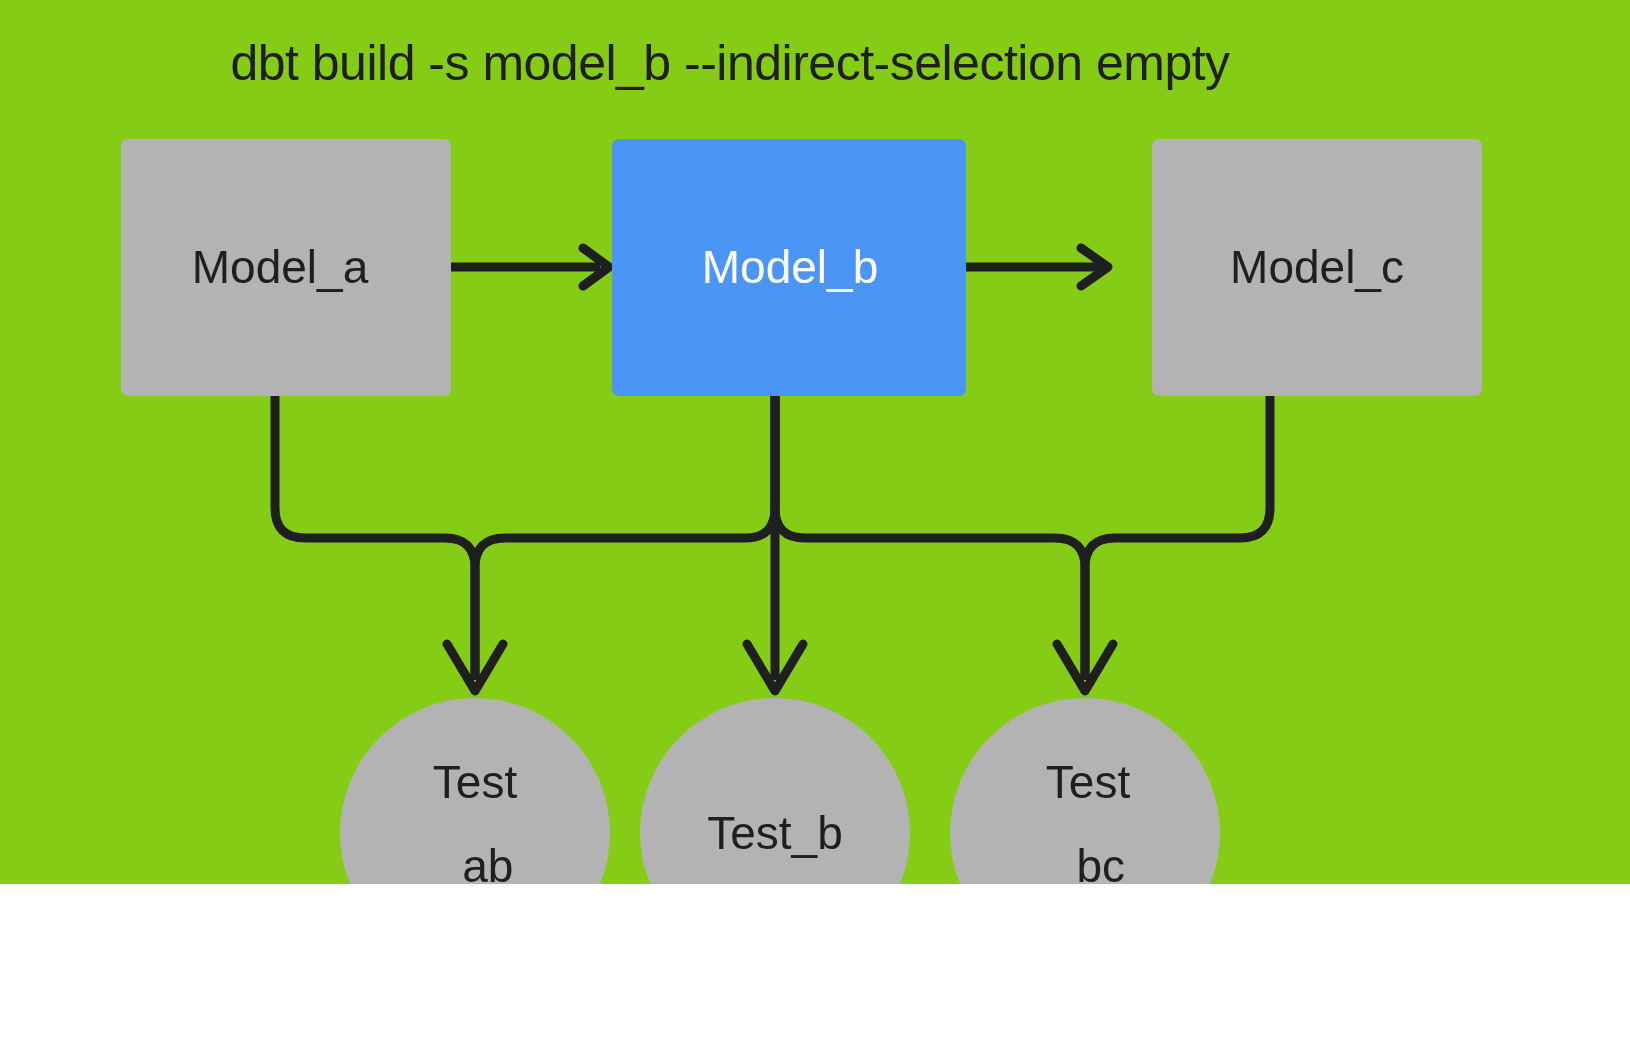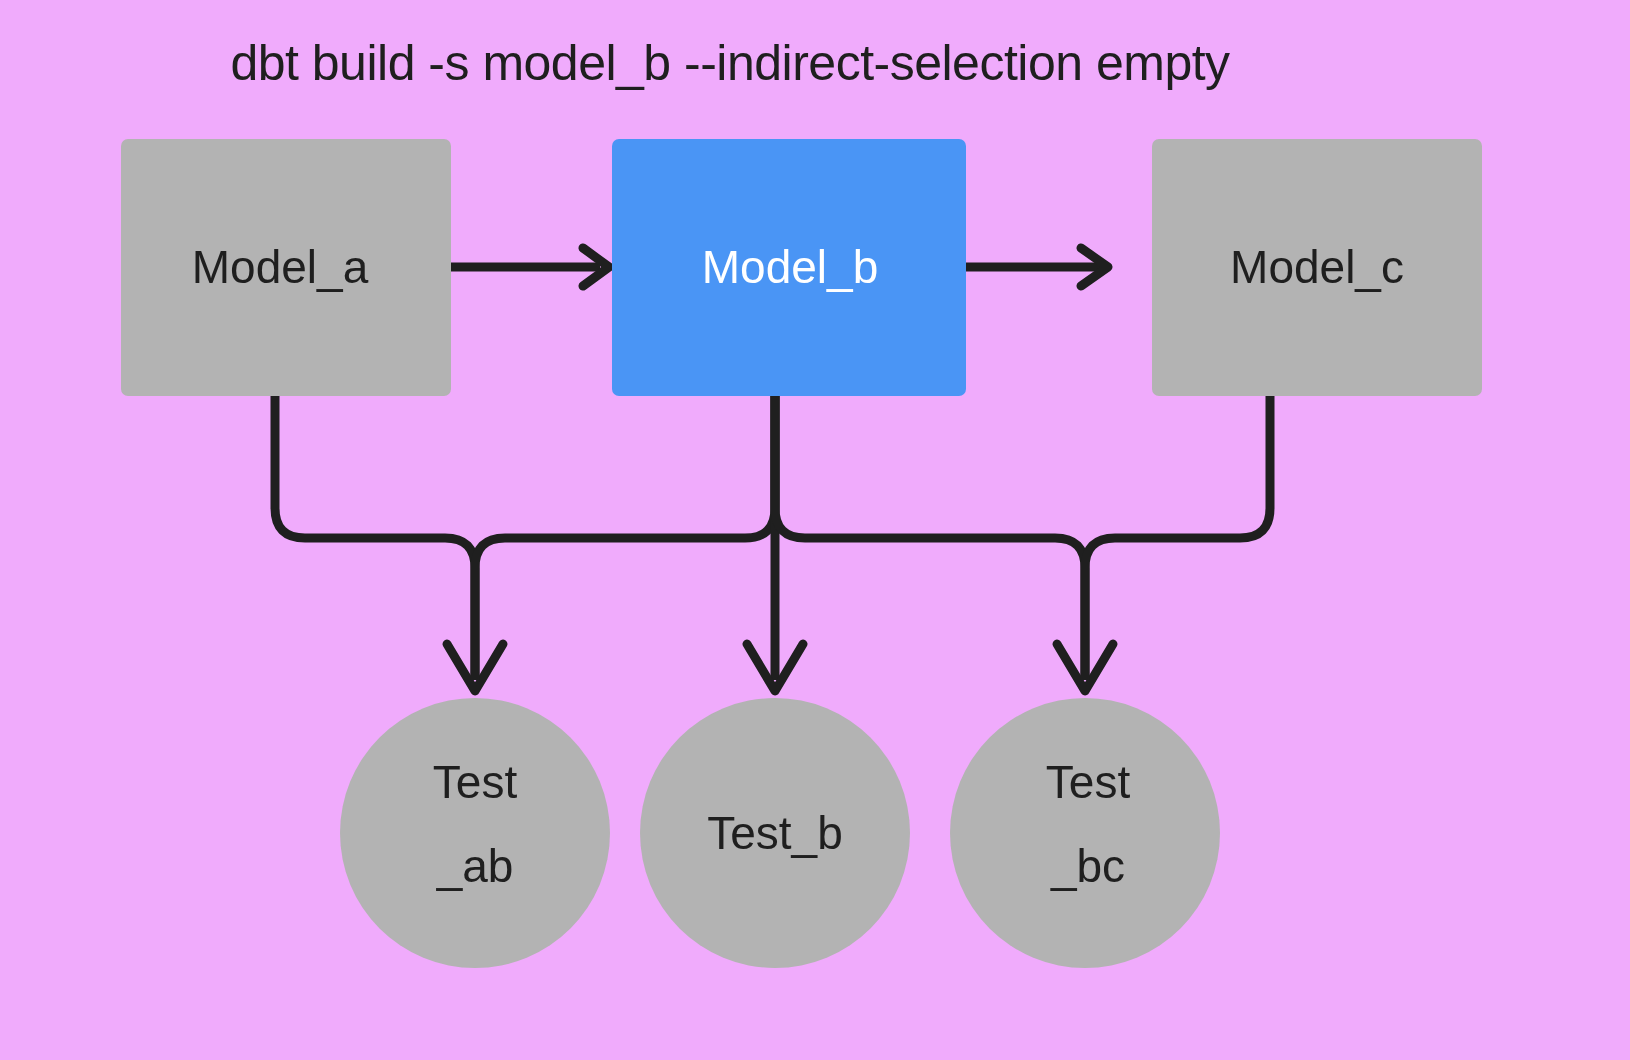--- a/index.html
+++ b/index.html
@@ -6,22 +6,22 @@
     margin: 0;
     padding: 0;
     background: #ffffff;
   }
   body {
     font-family: "Liberation Sans", sans-serif;
   }
   #canvas {
     position: relative;
     width: 1630px;
-    height: 1060px;
-    background: #f0abfc;
+    height: 884px;
+    background: #84cc16;
     overflow: hidden;
   }
   #diagram-svg {
     position: absolute;
     left: 0;
     top: 0;
     width: 1630px;
     height: 1060px;
   }
   .title-text {

